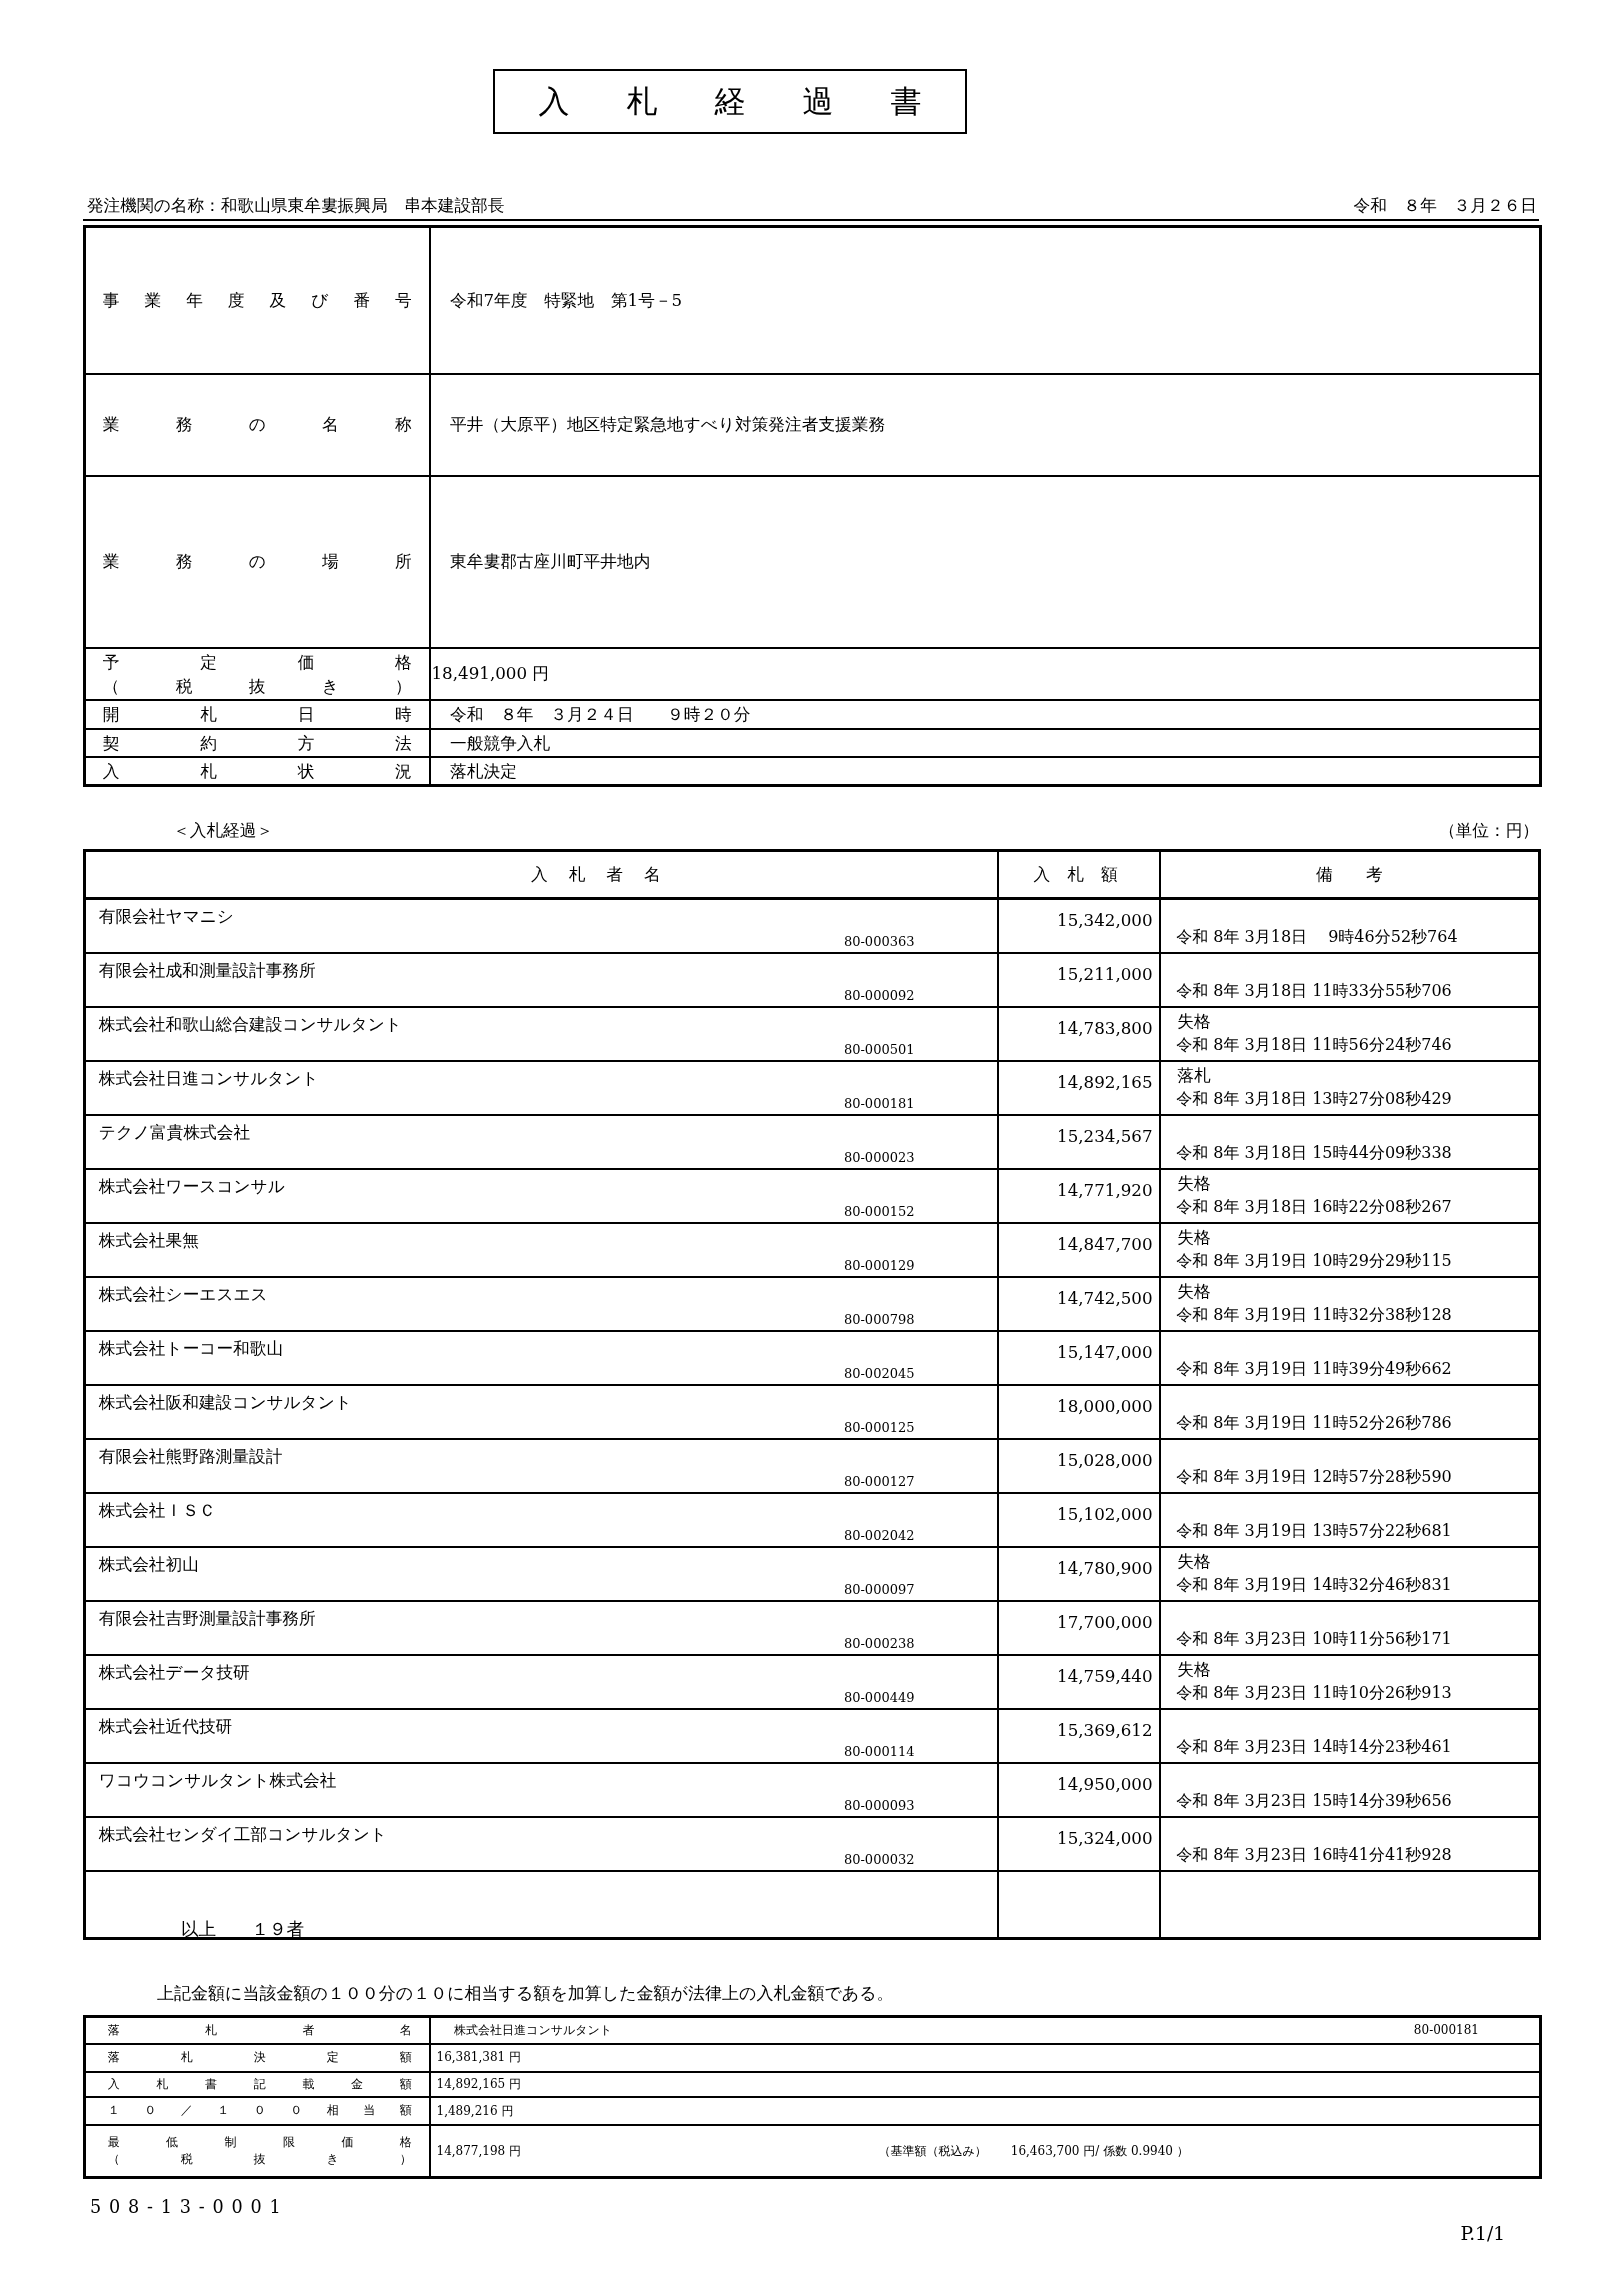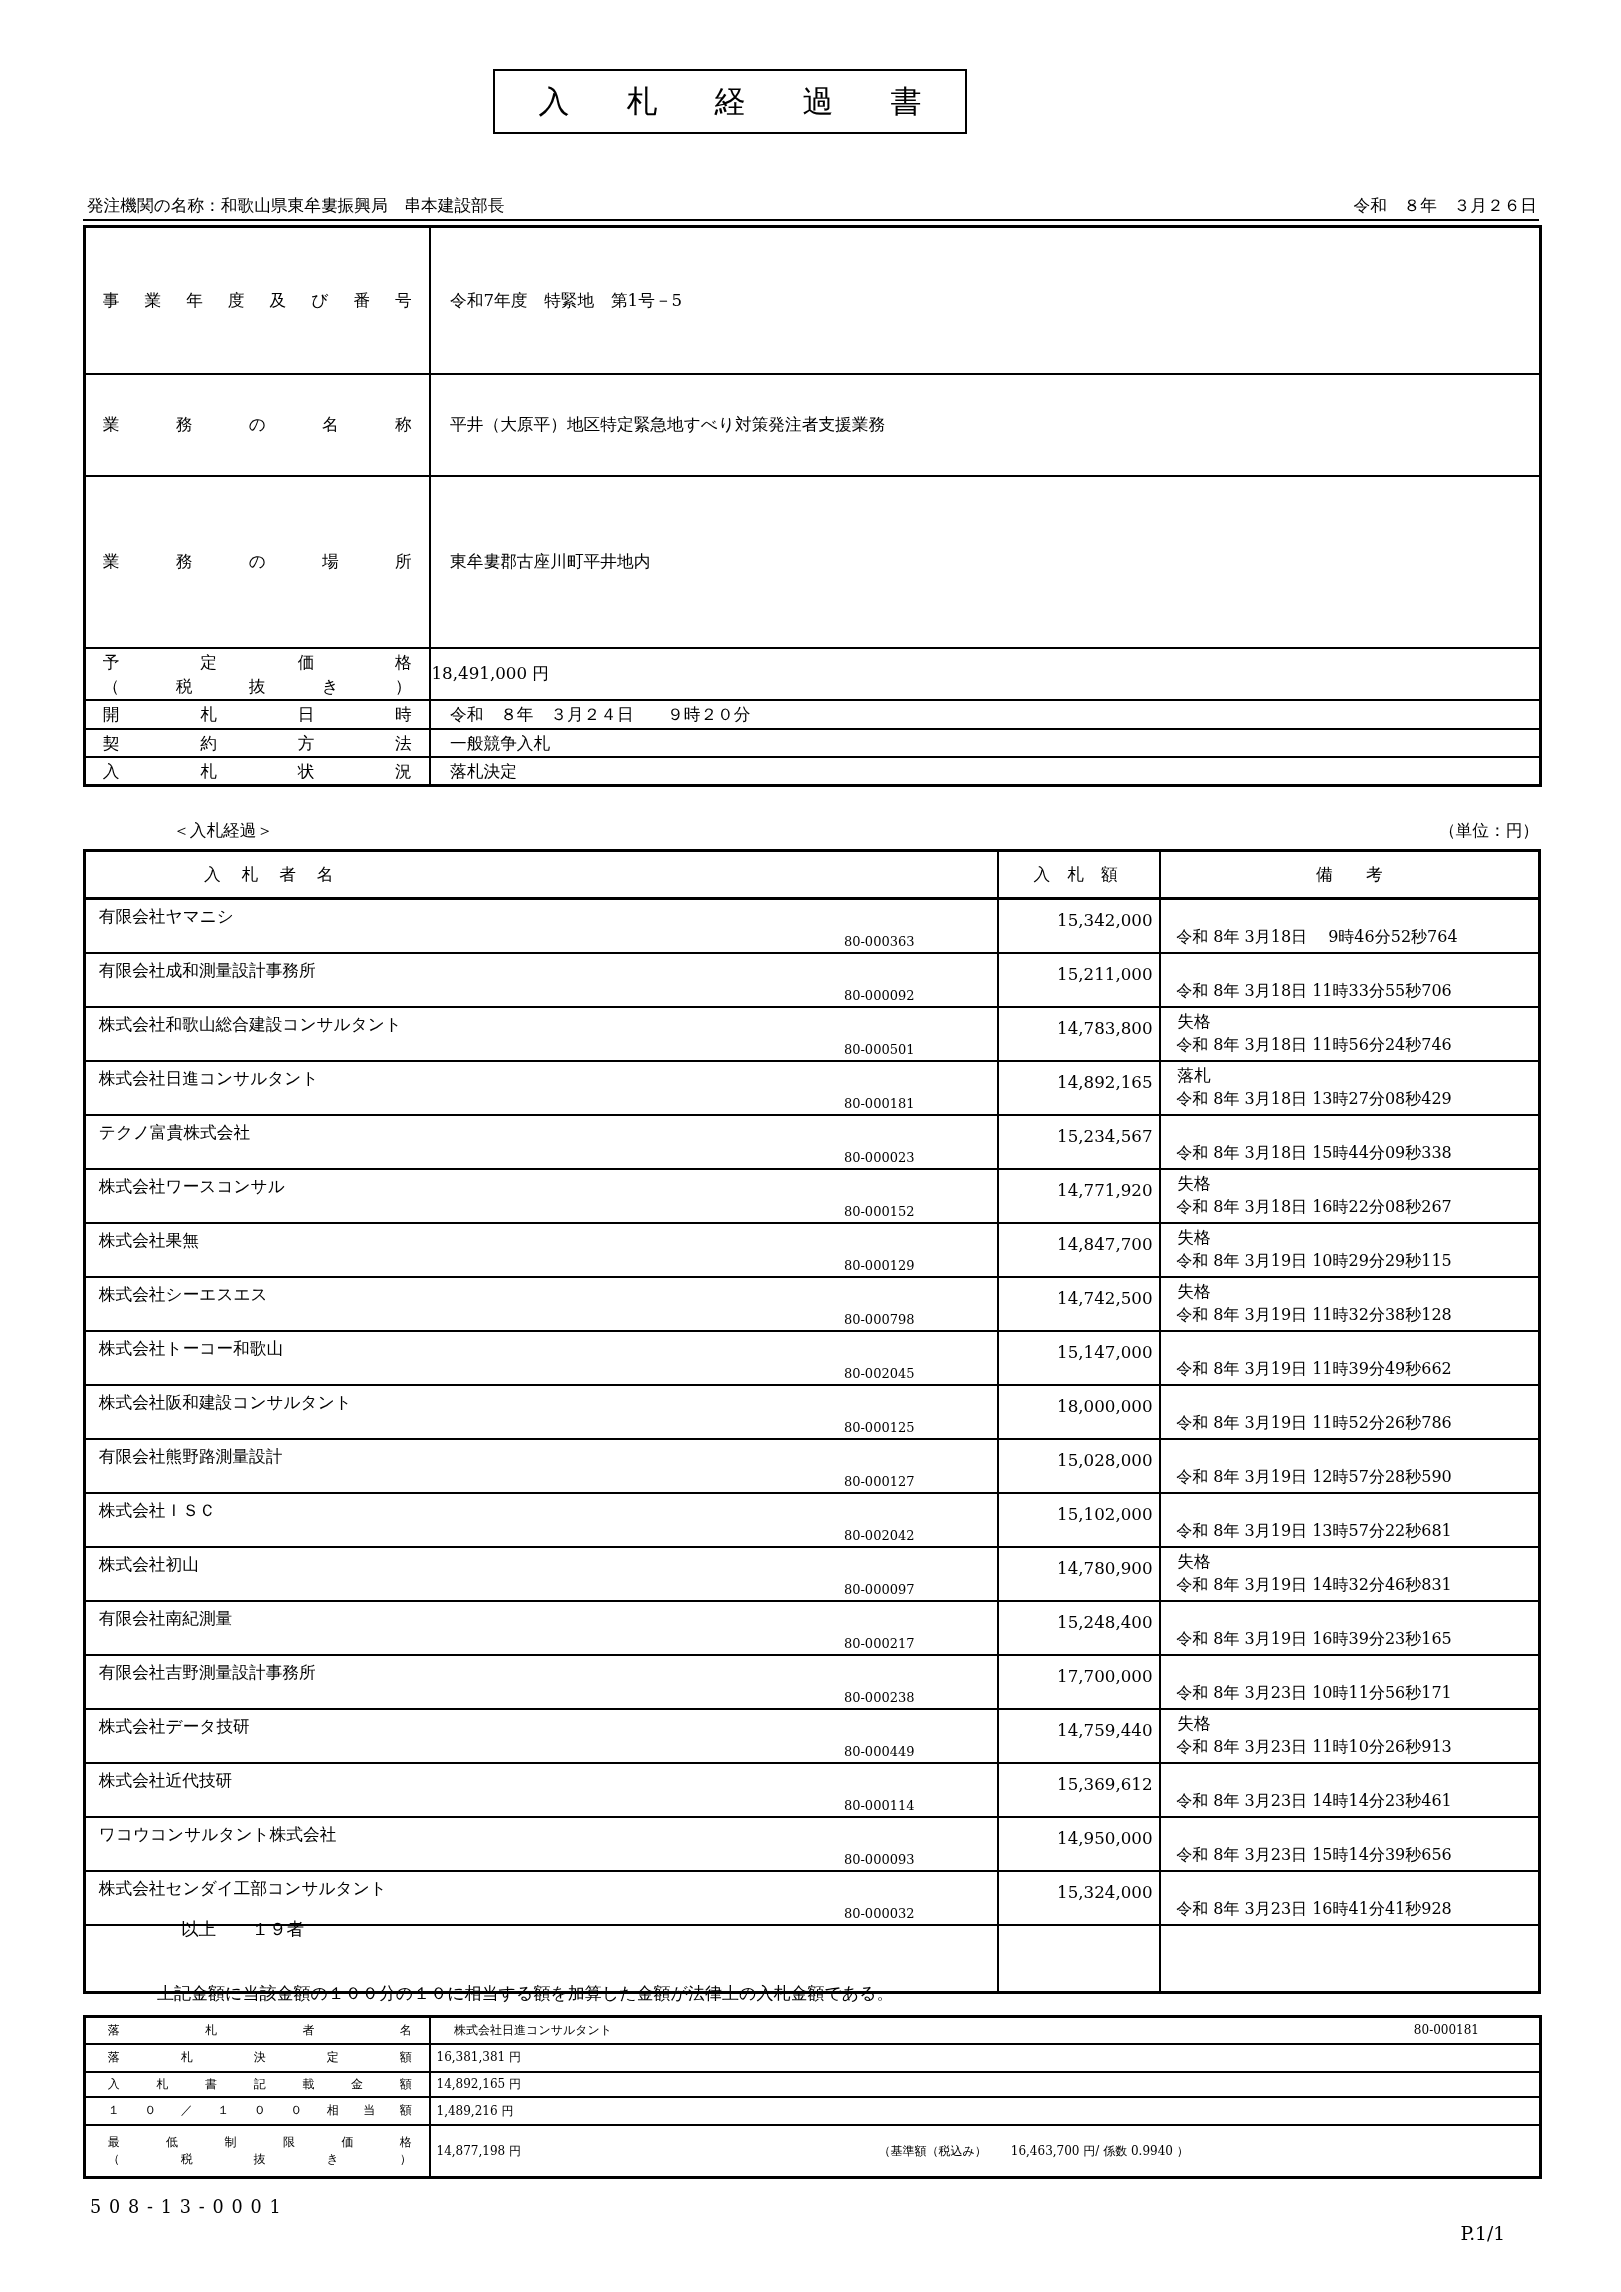--- a/index.html
+++ b/index.html
@@ -34,21 +34,21 @@
   .amountbox{display:inline-block;width:192px;text-align:left;white-space:nowrap;}
   
   .keika-line{
     position:absolute;left:83px;top:819px;width:1456px;display:flex;
     justify-content:space-between;font-size:16.7px;
   }
   .keika-line .lbl{padding-left:90px;}
   .bid-table{position:absolute;left:83px;top:849px;width:1456px;border:3.9px solid #000;}
   .bid-table td{border-width:2.9px 2px;}
   .bid-table thead td{border-bottom-width:3.9px;height:43px;}
-  .th-name{padding-left:118px;letter-spacing:7.8px;}
+  .th-name{padding-left:118px;letter-spacing:7.8px;text-align:center;}
   .th-amount{text-align:center;letter-spacing:5.9px;}
   .th-remark{text-align:center;font-family:Liberation Serif, serif;}
   .cell-name{position:relative;height:50px;vertical-align:top;}
   .bidder-name{padding:3.9px 0 0 11.8px;font-size:16.7px;white-space:nowrap;}
   .bidder-code{position:absolute;right:82px;bottom:2.9px;font-size:13px;}
   .cell-amount{text-align:right;vertical-align:top;padding:9.8px 5.9px 0 0;white-space:nowrap;}
   .cell-remark{position:relative;vertical-align:top;}
   .bid-status{padding:1px 0 0 15.7px;font-size:16.7px;min-height:19.6px;}
   .bid-datetime{position:absolute;left:15.7px;bottom:3.9px;font-size:16px;white-space:nowrap;}
   .empty-row td{height:55px;}
@@ -286,31 +286,20 @@
             <div class="bidder-code">80-000097</div>
           </td>
         <td class="cell-amount">14,780,900</td>
         <td class="cell-remark">
             <div class="bid-status">失格</div>
             <div class="bid-datetime">令和 8年 3月19日  14時32分46秒831</div>
           </td>
       </tr>
       <tr>
         <td class="cell-name">
-            <div class="bidder-name">有限会社南紀測量</div>
-            <div class="bidder-code">80-000217</div>
-          </td>
-        <td class="cell-amount">15,248,400</td>
-        <td class="cell-remark">
-            <div class="bid-status"></div>
-            <div class="bid-datetime">令和 8年 3月19日  16時39分23秒165</div>
-          </td>
-      </tr>
-      <tr>
-        <td class="cell-name">
             <div class="bidder-name">有限会社吉野測量設計事務所</div>
             <div class="bidder-code">80-000238</div>
           </td>
         <td class="cell-amount">17,700,000</td>
         <td class="cell-remark">
             <div class="bid-status"></div>
             <div class="bid-datetime">令和 8年 3月23日  10時11分56秒171</div>
           </td>
       </tr>
       <tr>

